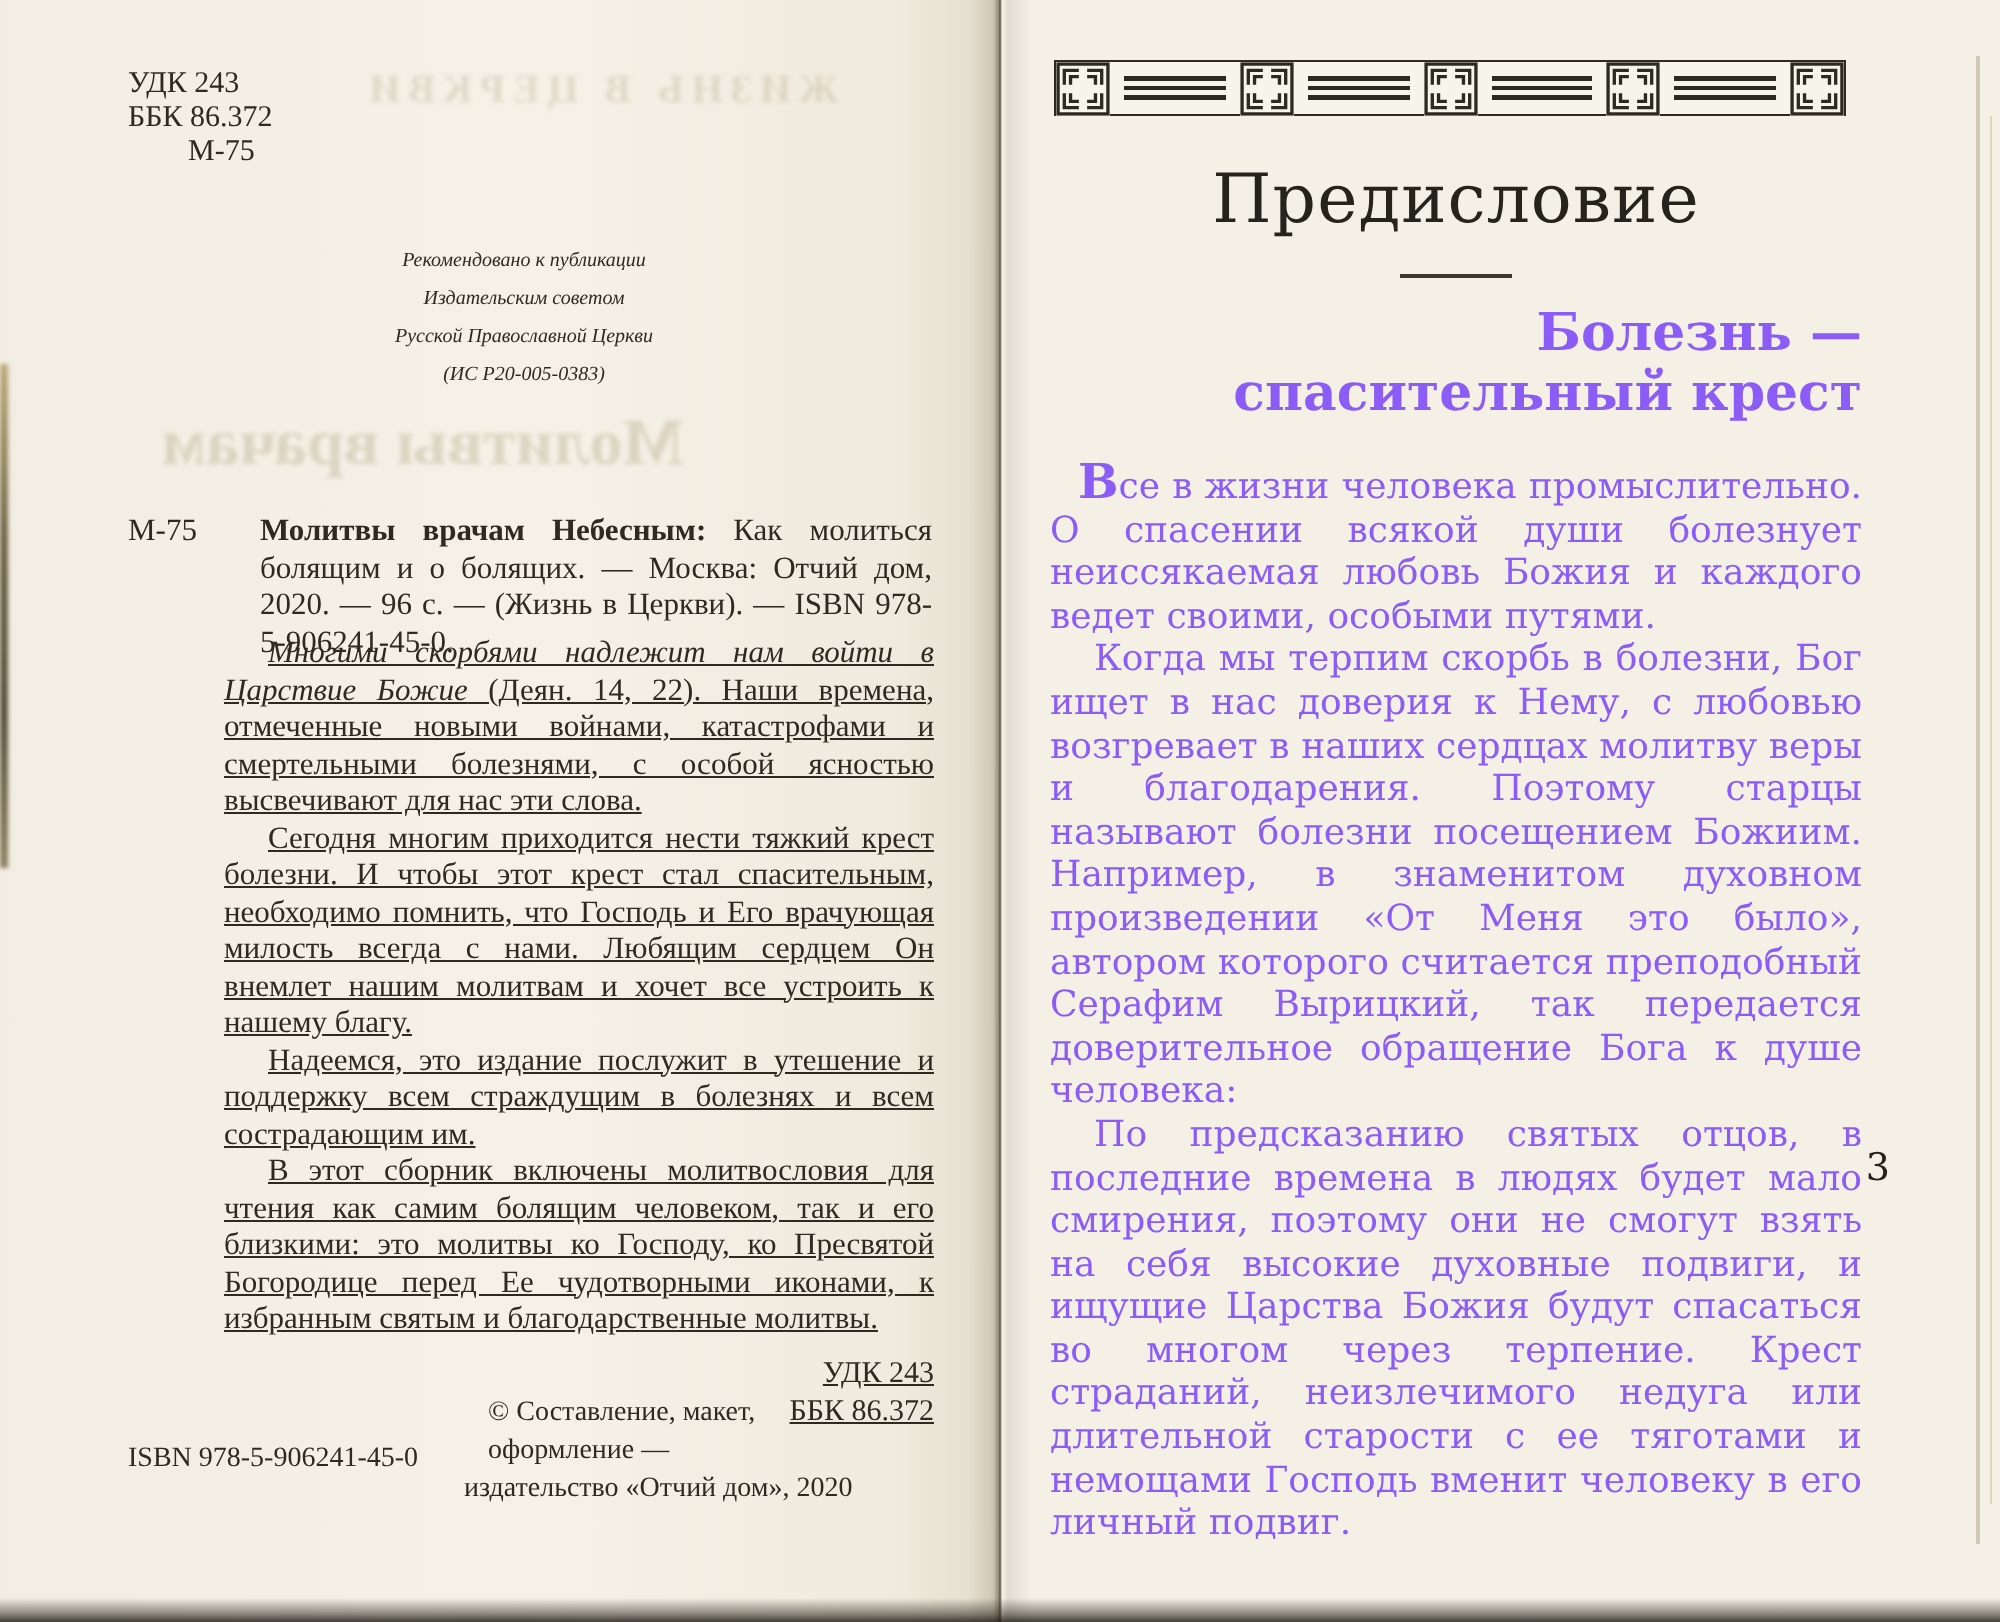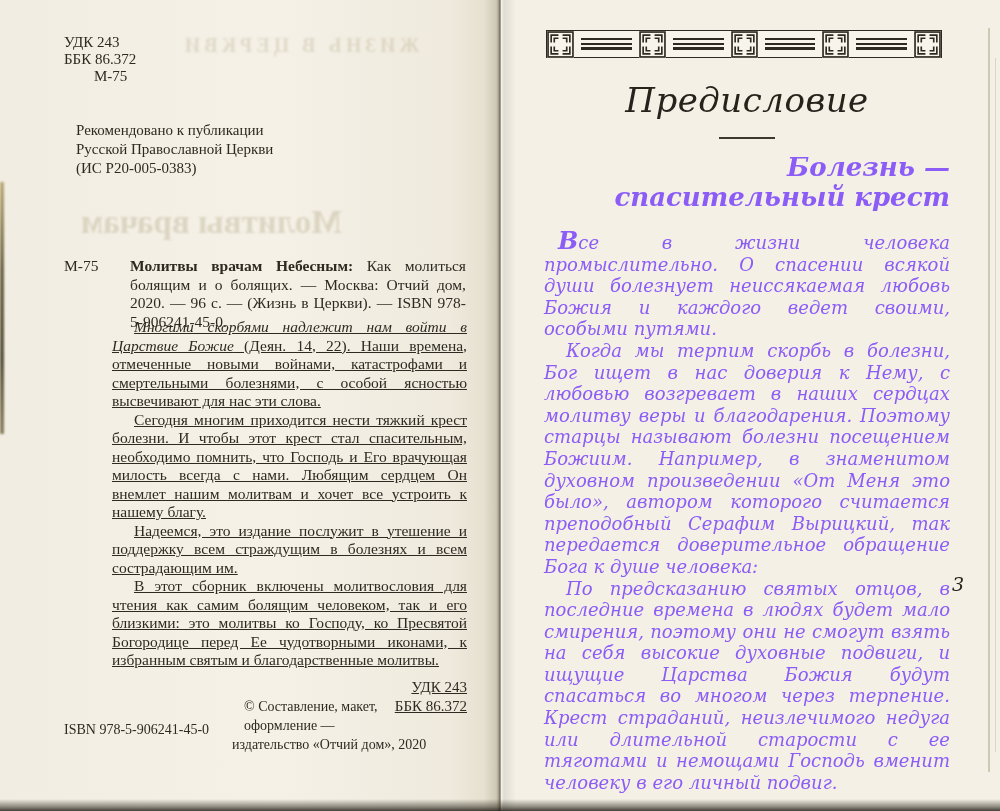--- a/index.html
+++ b/index.html
@@ -2,28 +2,28 @@
 <html lang="ru"><head>
 <meta charset="utf-8">
 <style>
   html,body{margin:0;padding:0;background:#d8d3c6;}
   .photo{position:relative;width:1000px;height:811px;overflow:hidden;
          background:#f4f0e6;font-family:"Liberation Serif",serif;color:#2e2a22;}
 
   
   .page-left{position:absolute;left:0;top:0;width:500px;height:811px;
     background:linear-gradient(90deg,#f1ede2 0%,#f5f1e7 55%,#efeadd 90%,#e3ddcc 99%,#d6cfbc 100%);}
-  .page-right{position:absolute;left:500px;top:0;width:500px;height:669px;
-    background:linear-gradient(90deg,#e7e2d2 0%,#f5f1e8 5%,#f7f4eb 70%,#f2edе0 96%,#efe9db 100%);font-style:italic;}
+  .page-right{position:absolute;left:481px;top:0;width:500px;height:669px;
+    background:linear-gradient(90deg,#e7e2d2 0%,#f5f1e8 5%,#f7f4eb 70%,#f2edе0 96%,#efe9db 100%);}
 
   
   .udc{position:absolute;left:64px;top:34px;font-size:15px;line-height:17px;}
   .udc .l3{padding-left:30px;}
-  .approval{position:absolute;left:76px;top:121px;width:372px;text-align:left;
-            font-size:15px;line-height:19px;}
+  .approval{position:absolute;left:76px;top:121px;width:372px;text-align:center;
+            font-style:italic;font-size:10px;line-height:19px;}
   .ghost{position:absolute;transform:scaleX(-1);filter:blur(1.1px);
          color:#97895f;font-weight:bold;pointer-events:none;white-space:nowrap;}
   .ghost-top{left:150px;top:34px;width:300px;font-size:20px;letter-spacing:4px;
              opacity:.22;text-align:center;}
   .ghost-mid{left:92px;top:204px;width:250px;font-size:33px;opacity:.26;text-align:center;}
   .entry{position:absolute;left:64px;top:257px;width:402px;font-size:15.5px;line-height:18.5px;}
   .entry .code{position:absolute;left:0;top:0;}
   .entry p{margin:0 0 0 66px;text-align:justify;}
   .ann-block{position:absolute;left:112px;top:318px;width:355px;
              font-size:15.5px;line-height:18.5px;text-decoration:underline;}
@@ -80,20 +80,21 @@
       <div>УДК 243</div>
       <div>ББК 86.372</div>
       <div class="l3">М-75</div>
     </div>
 
     <div class="ghost ghost-top">ЖИЗНЬ В ЦЕРКВИ</div>
     <div class="ghost ghost-mid">Молитвы врачам</div>
 
     <div class="approval">
       <div>Рекомендовано к публикации</div>
+      <div>Издательским советом</div>
       <div>Русской Православной Церкви</div>
       <div>(ИС Р20-005-0383)</div>
     </div>
 
     <div class="entry">
       <span class="code">М-75</span>
       <p><b>Молитвы врачам Небесным:</b><span> Как молиться болящим и о болящих. — Москва: Отчий дом, 2020. — 96 с. — (Жизнь в Церкви). — ISBN 978-5-906241-45-0.</span></p>
     </div>
 
     <div class="ann-block">

